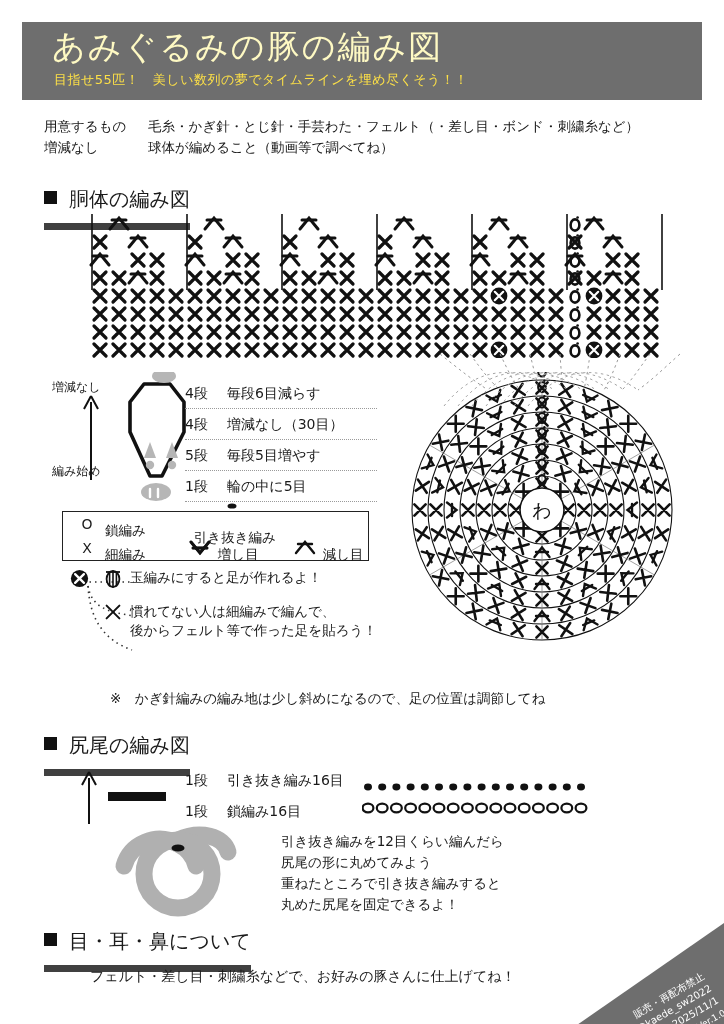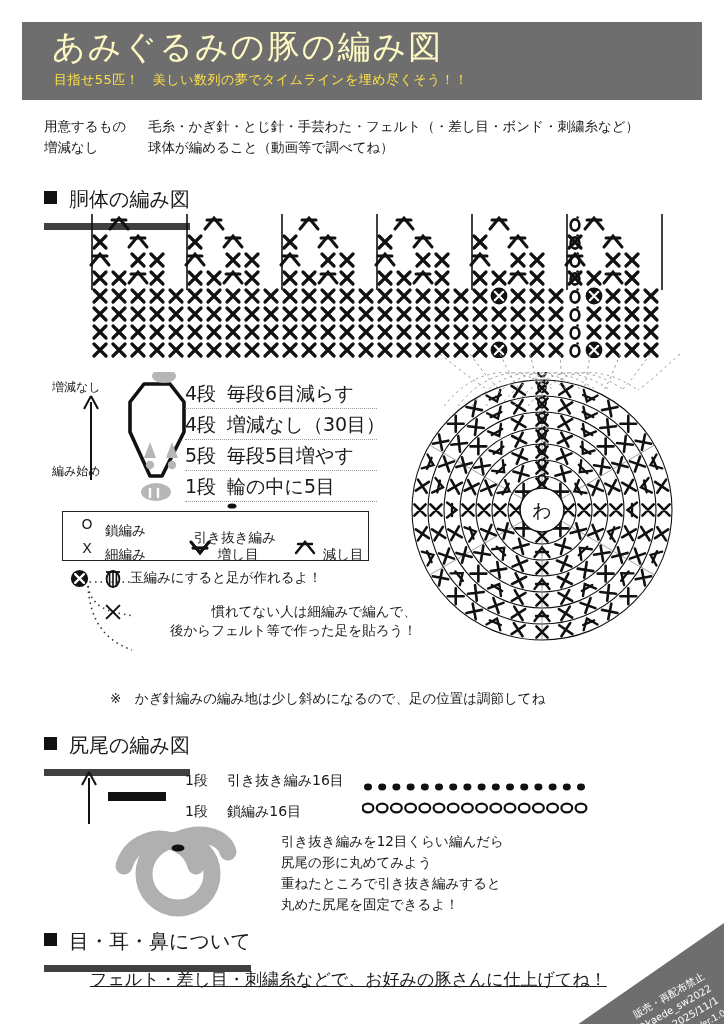--- a/index.html
+++ b/index.html
@@ -79,21 +79,21 @@
 
   
   .chart-svg { position: absolute; display: block; }
 
   
   .rowtable {
     position: absolute;
     left: 185px;
     top: 378px;
     width: 192px;
-    font-size: 19px;
+    font-size: 14px;
   }
   .rowtable .r {
     height: 30px;
     line-height: 30px;
     border-bottom: 1px dotted #9a9a9a;
     white-space: nowrap;
   }
   .rowtable .r .dan { display: inline-block; width: 42px; }
 
   .lbl-end {
@@ -125,21 +125,21 @@
     display: inline-flex;
     width: 24px; justify-content: center; align-items: center;
     font-size: 14px;
   }
   .lg-txt { margin-left: 6px; margin-top: 12px; }
 
   
   .notes { position: absolute; left: 62px; top: 568px; font-size: 13.5px; }
   .note-line { display: flex; align-items: flex-start; margin-bottom: 13px; white-space: nowrap; }
   .note-sym { width: 34px; flex: 0 0 34px; display: flex; justify-content: center; padding-top: 1px;}
-  .note-txt { line-height: 19px; text-align: right; }
+  .note-txt { line-height: 19px; }
 
   .asterisk-note {
     position: absolute; left: 110px; top: 690px;
     font-size: 13.5px; white-space: nowrap;
   }
 
   
   .tail-rows {
     position: absolute; left: 185px; top: 765px;
     font-size: 14px;
@@ -148,21 +148,21 @@
   .tail-rows .tr .dan { display: inline-block; width: 42px; }
 
   .tail-note {
     position: absolute; left: 281px; top: 831px;
     font-size: 13.5px; line-height: 21px; white-space: nowrap;
   }
 
   
   .bottom-note {
     position: absolute; left: 90px; top: 968px;
-    font-size: 17px; white-space: nowrap; text-decoration: underline;
+    font-size: 14px; white-space: nowrap;
   }
 
   
   .corner {
     position: absolute;
     right: 0; bottom: 0;
     width: 160px; height: 104px;
     overflow: hidden;
   }
   .corner-tri {
@@ -1056,21 +1056,21 @@
         <svg width="20" height="20" viewBox="-10 -10 20 20">
           <path d="M-7,-7 L7,-7" stroke="#111" stroke-width="1.8"></path>
           <ellipse cx="0" cy="0" rx="6.4" ry="8" fill="none" stroke="#111" stroke-width="1.8"></ellipse>
           <path d="M-3.4,-7.6 L-3.4,7.6 M0,-8.4 L0,8.4 M3.4,-7.6 L3.4,7.6" stroke="#111" stroke-width="1.6"></path>
         </svg>
       </span>
       <span class="note-txt">玉編みにすると足が作れるよ！</span>
     </div>
 
 
-    <div class="note-line" style="margin-left:34px;gap:40px;">
+    <div class="note-line" style="margin-left:34px;">
       <span class="note-sym">
         <svg width="18" height="18" viewBox="-9 -9 18 18">
           <path d="M-6.4,-6.4 L6.4,6.4 M6.4,-6.4 L-6.4,6.4" stroke="#111" stroke-width="2" stroke-linecap="round"></path>
         </svg>
       </span>
       <span class="note-txt"><span>慣れてない人は細編みで編んで、</span><br><span>後からフェルト等で作った足を貼ろう！</span></span>
     </div>
   </div>
 
   <div class="asterisk-note">※　かぎ針編みの編み地は少し斜めになるので、足の位置は調節してね</div>

